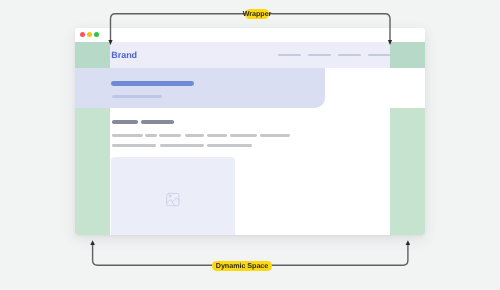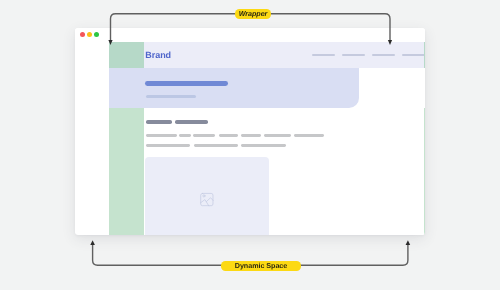--- a/index.html
+++ b/index.html
@@ -10,21 +10,21 @@
 
   .win{position:absolute;left:75px;top:28px;width:350px;height:207px;
        background:#fff;border-radius:3.2px;overflow:hidden;
        box-shadow:0 4px 14px rgba(60,64,80,.11), 0 1px 3px rgba(60,64,80,.05);}
   .titlebar{height:13.6px;background:#fff;position:relative;}
   .dot{position:absolute;width:5.1px;height:5.1px;border-radius:50%;top:4.25px;}
   .d1{left:4.95px;}
   .d2{left:11.65px;}
   .d3{left:19.05px;}
 
-  .page{position:absolute;left:0;top:13.6px;width:350px;height:193.4px;background:#fff;margin-left:34px;}
+  .page{position:absolute;left:0;top:13.6px;width:350px;height:193.4px;background:#fff;}
   .navbar{position:absolute;left:0;top:0;width:350px;height:26px;background:#ecedf8;}
   .brand{position:absolute;left:36.3px;top:8.5px;font-size:9px;font-weight:bold;
          color:#5066cb;letter-spacing:-.05px;}
   .navlink{position:absolute;height:2.7px;border-radius:1.25px;background:#c5cade;top:12.2px;width:22.8px;}
 
   .hero{position:absolute;left:0;top:26px;width:250.2px;height:40.1px;
         background:#d9def3;border-radius:0 0 10px 0;}
   .hbar1{position:absolute;left:36.3px;top:39.6px;width:82.7px;height:4.7px;
          border-radius:2.4px;background:#7089d5;}
   .hbar2{position:absolute;left:36.7px;top:53px;width:50.1px;height:3px;
@@ -38,22 +38,22 @@
   .imgicon{position:absolute;left:54.95px;top:35.4px;overflow:visible;}
 
   .greencol{position:absolute;background:#c5e3ce;}
   .greencol.dark{background:#b6d9c8;}
 
   svg.ann{position:absolute;left:0;top:0;width:500px;height:290px;}
 
   .label{position:absolute;background:#fcd913;border-radius:4.5px;color:#2e2a10;
          font-size:7.2px;font-weight:bold;display:flex;align-items:center;
          justify-content:center;letter-spacing:-0.05px;}
-  .label-top{left:235px;top:8.8px;width:36px;height:9.9px;font-style:italic;}
-  .label-bottom{left:221px;top:260.6px;width:80px;height:10px;}
+  .label-top{left:245px;top:8.8px;width:24px;height:9.9px;}
+  .label-bottom{left:212px;top:260.6px;width:60px;height:10px;}
   .caption{position:absolute;left:188.2px;top:275.1px;font-size:7.35px;color:#525252;
            letter-spacing:0.07px;white-space:nowrap;}
 </style>
 </head>
 <body>
 
 <div class="stage">
 
   <div class="win">
 

